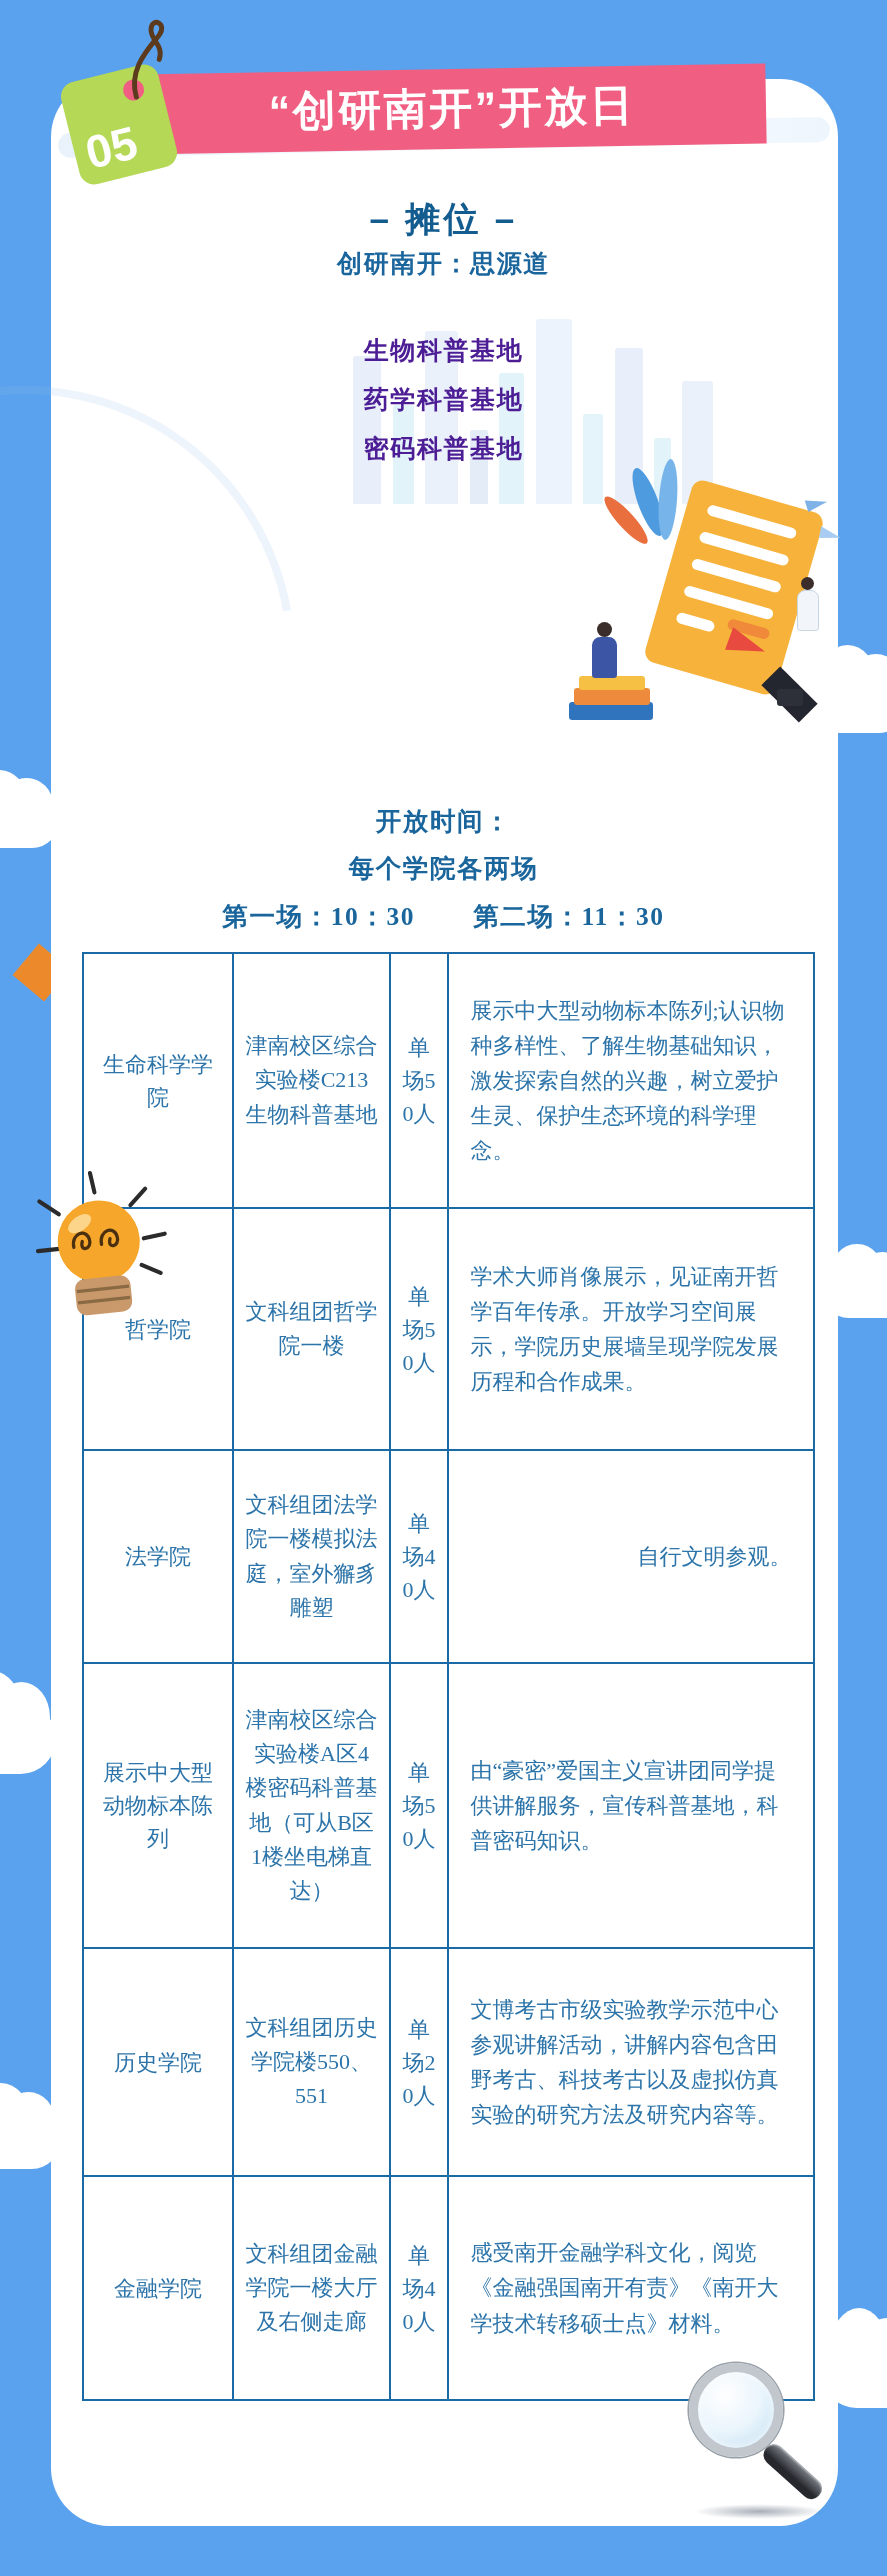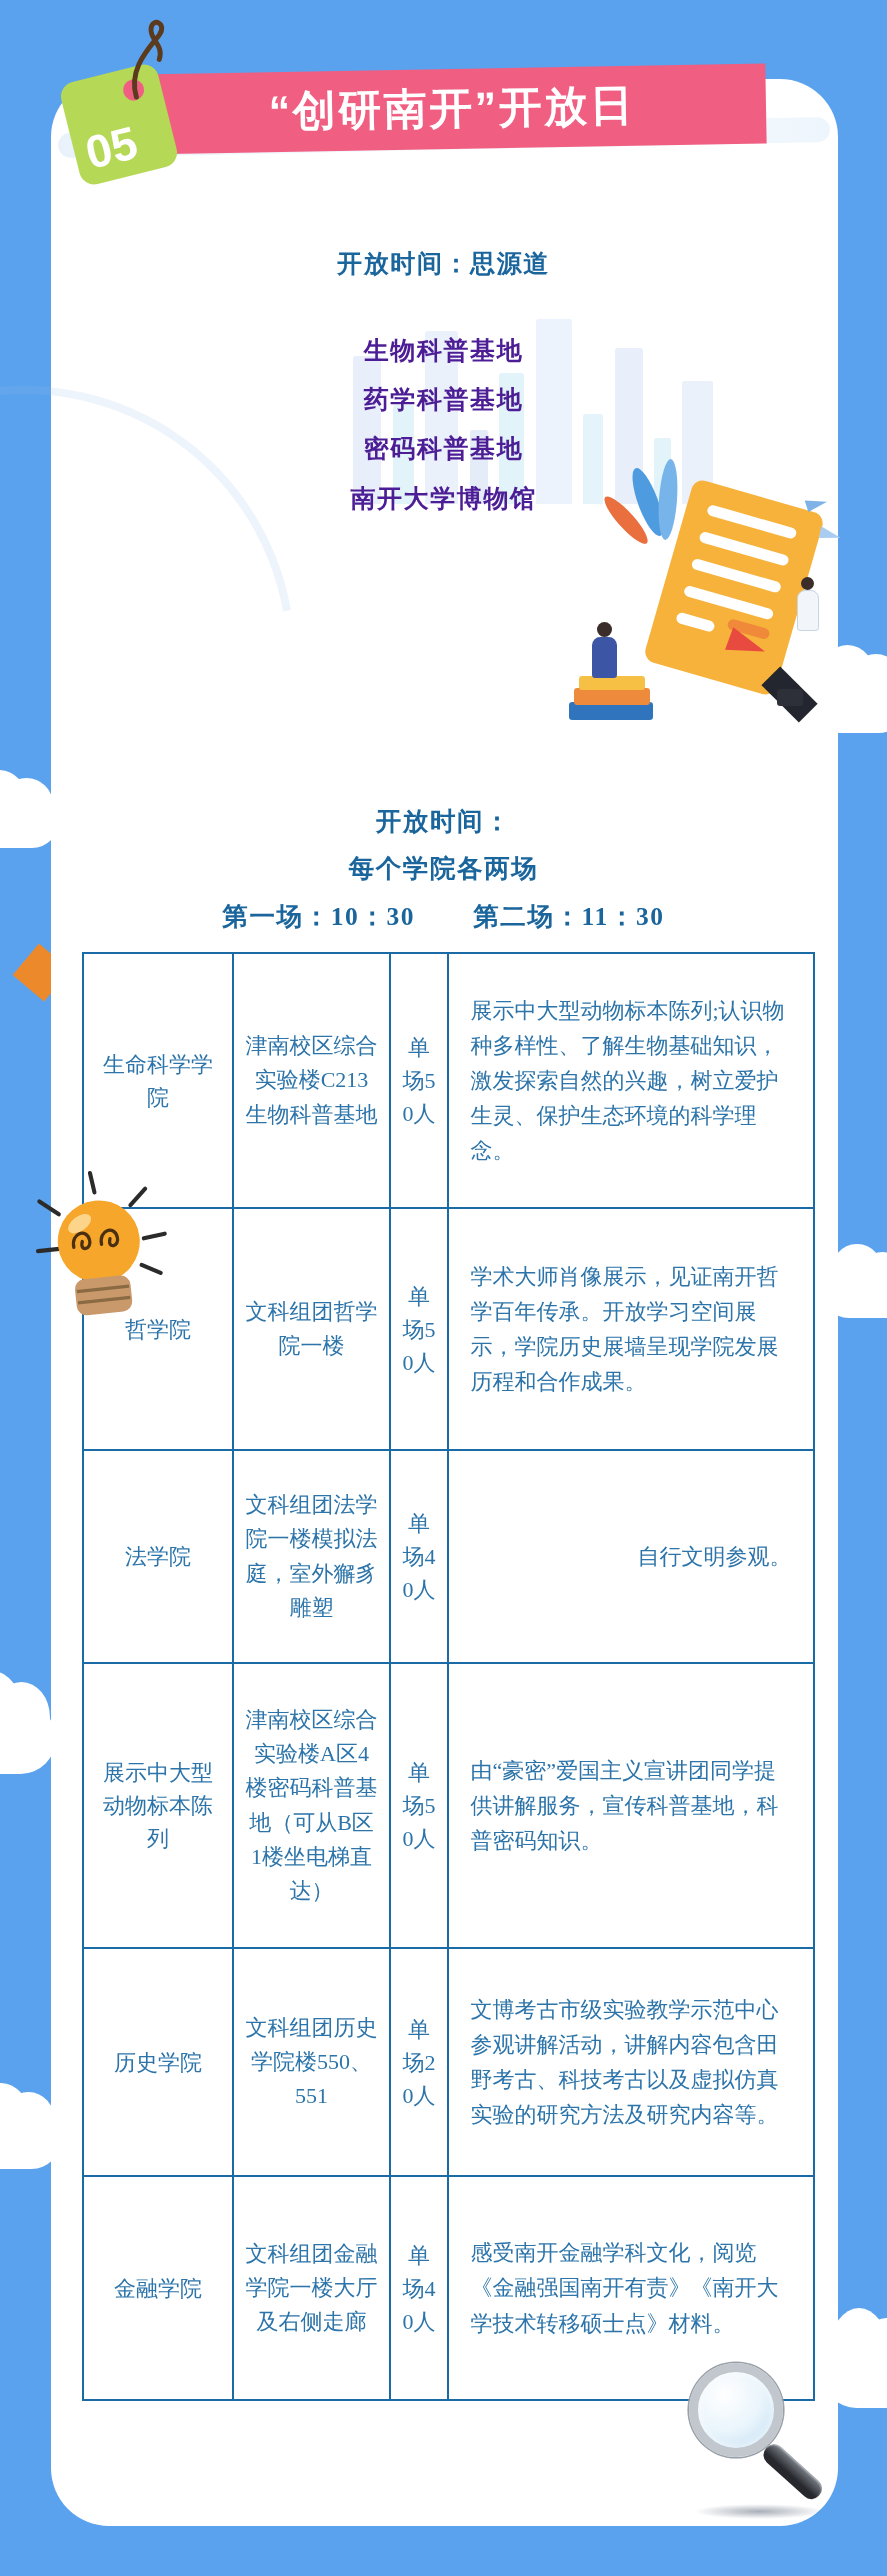--- a/index.html
+++ b/index.html
@@ -147,21 +147,22 @@
     <span class="banner-text">“创研南开”开放日</span>
   </div>
   <div class="tag">
     <span class="tag-hole"></span>
     <span class="tag-number">05</span>
   </div>
   <svg class="tag-string" viewBox="0 0 80 110">
     <path d="M16 104 C6 70 30 46 44 28 C54 14 36 6 34 20 C32 34 50 40 44 58" fill="none" stroke="#5c3a1d" stroke-width="6" stroke-linecap="round"></path>
   </svg>
 
-  <div class="s1-loc">开放时间：思源道</div>
+  <div class="s-title s1-title">– 摊位 –</div>
+  <div class="s1-loc">创研南开：思源道</div>
 
   <div class="skyline">
     <span style="width:28px;height:148px;background:#dfe8f8"></span>
     <span style="width:21.4px;height:99px;background:#d6eef7"></span>
     <span style="width:33px;height:173px;background:#e3ecfa"></span>
     <span style="width:18px;height:74px;background:#d9e4f6"></span>
     <span style="width:25px;height:131px;background:#d6eef7"></span>
     <span style="width:36px;height:185px;background:#e6eefb"></span>
     <span style="width:20px;height:90px;background:#daf0f8"></span>
     <span style="width:28px;height:156px;background:#dfe8f8"></span>
@@ -169,21 +170,20 @@
     <span style="width:31px;height:123px;background:#e3ecfa"></span>
   </div>
 
   <div class="arc arc1"></div>
   <div class="arc arc2"></div>
   <div class="arc arc3"></div>
 
   <div class="booth-item bi0">生物科普基地</div>
   <div class="booth-item bi1">药学科普基地</div>
   <div class="booth-item bi2">密码科普基地</div>
-  <div class="booth-item bi3">南开大学博物馆</div>
 
   <div class="illus">
     <div class="il-leaf lf1"></div>
     <div class="il-leaf lf2"></div>
     <div class="il-leaf lf3"></div>
     <div class="il-board">
       <span class="il-l1"></span>
         <span class="il-l2"></span>
         <span class="il-l3"></span>
       <span class="il-l4"></span>

